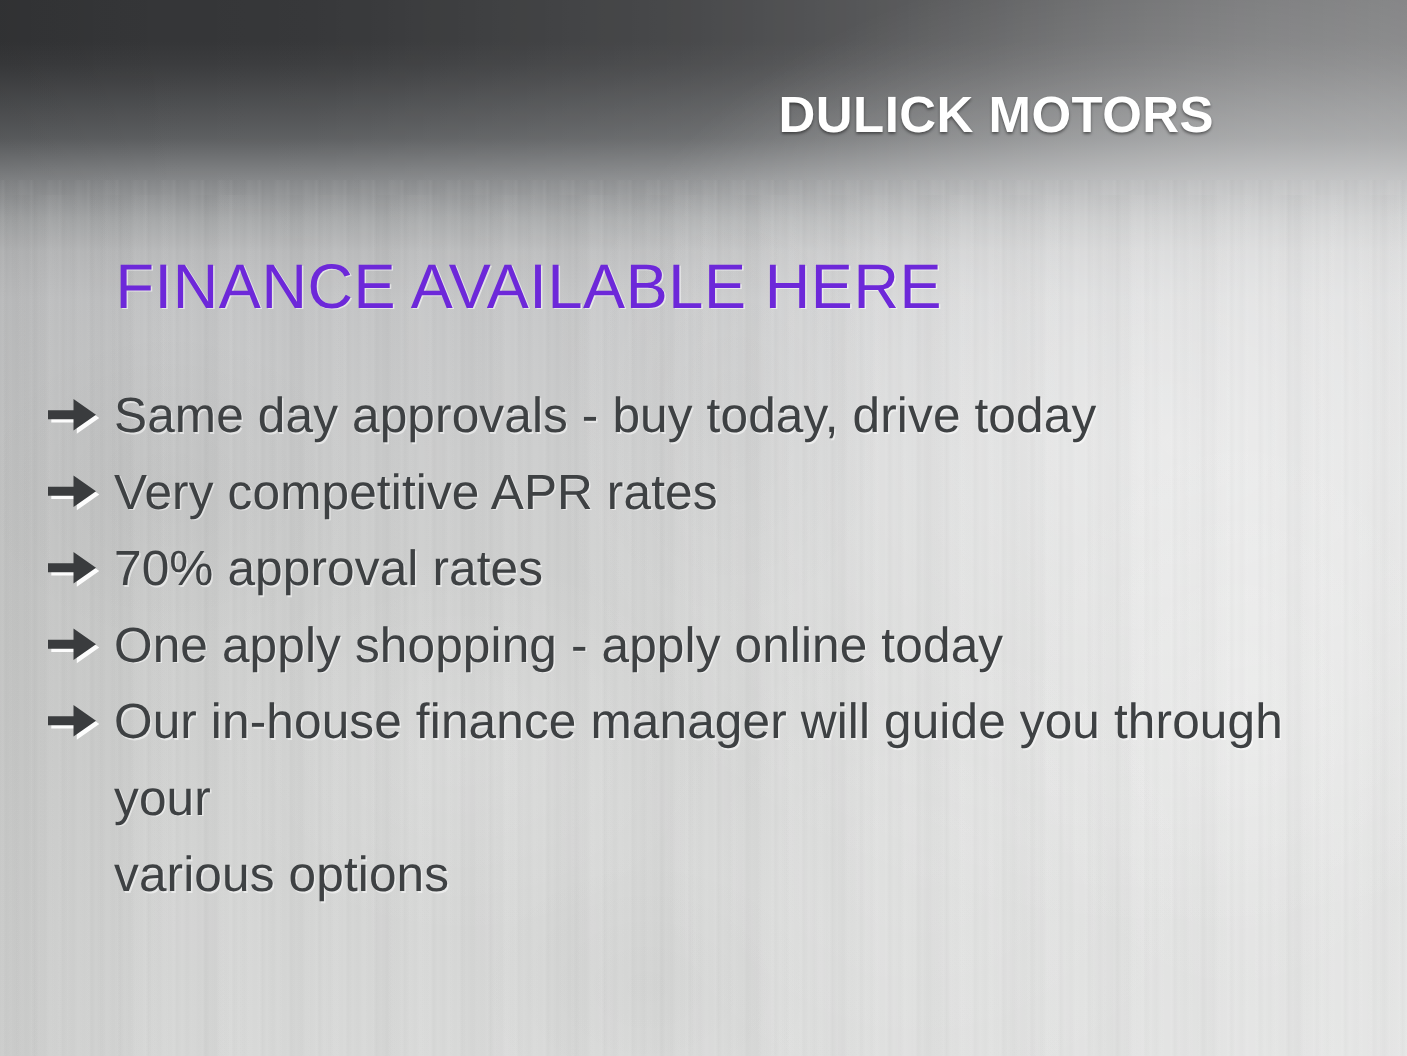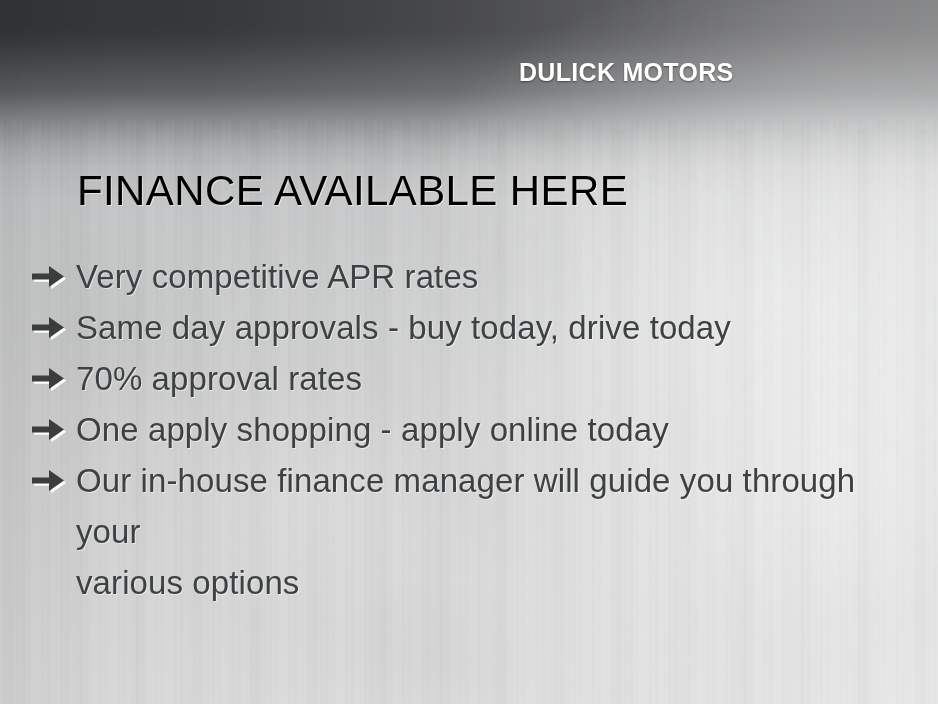--- a/index.html
+++ b/index.html
@@ -88,33 +88,33 @@
   
   .bg-vign{
     background:linear-gradient(to right,
       rgba(0,0,0,0.05) 0px, rgba(0,0,0,0.00) 120px);
   }
 
   
   #header{position:absolute;left:0;top:0;width:938px;height:135px;}
   #brand-name{
     position:absolute;left:519px;top:58px;
-    font-size:25px;font-weight:bold;letter-spacing:.3px;
+    font-size:34px;font-weight:bold;letter-spacing:.3px;
     color:#ffffff;white-space:nowrap;
     text-shadow:0 1px 2px rgba(0,0,0,.45);
     text-align:center;
   }
   #nissan-logo{position:absolute;left:788px;top:17px;width:124px;height:104px;}
   #nissan-logo svg{display:block;width:124px;height:104px;}
 
   
   #slide-title{
     position:absolute;left:77px;top:167px;
     font-size:42px;font-weight:400;letter-spacing:.4px;
-    color:#000000;white-space:nowrap;
+    color:#6d28d9;white-space:nowrap;
     text-shadow:1px 1px 0 rgba(255,255,255,.55);
   }
 
   
   #bullet-list{
     position:absolute;left:29px;top:251px;width:890px;
     list-style:none;margin:0;padding:0;
   }
   .bullet-item{
     position:relative;
@@ -159,31 +159,31 @@
 
   <ul id="bullet-list">
 
     <li class="bullet-item">
       <span class="bullet-arrow">
         <svg viewBox="0 0 38 27" xmlns="http://www.w3.org/2000/svg">
           <path d="M3 10.5 L20 10.5 L20 3 L35 13.5 L20 24 L20 16.5 L3 16.5 Z" fill="#ffffff" transform="translate(2.2,2.2)" opacity="0.95"></path>
           <path d="M3 10.5 L20 10.5 L20 3 L35 13.5 L20 24 L20 16.5 L3 16.5 Z" fill="#3a3c3e"></path>
         </svg>
       </span>
+      <span class="bullet-text">Same day approvals - buy today, drive today</span>
+    </li>
+
+    <li class="bullet-item">
+      <span class="bullet-arrow">
+        <svg viewBox="0 0 38 27" xmlns="http://www.w3.org/2000/svg">
+          <path d="M3 10.5 L20 10.5 L20 3 L35 13.5 L20 24 L20 16.5 L3 16.5 Z" fill="#ffffff" transform="translate(2.2,2.2)" opacity="0.95"></path>
+          <path d="M3 10.5 L20 10.5 L20 3 L35 13.5 L20 24 L20 16.5 L3 16.5 Z" fill="#3a3c3e"></path>
+        </svg>
+      </span>
       <span class="bullet-text">Very competitive APR rates</span>
-    </li>
-
-    <li class="bullet-item">
-      <span class="bullet-arrow">
-        <svg viewBox="0 0 38 27" xmlns="http://www.w3.org/2000/svg">
-          <path d="M3 10.5 L20 10.5 L20 3 L35 13.5 L20 24 L20 16.5 L3 16.5 Z" fill="#ffffff" transform="translate(2.2,2.2)" opacity="0.95"></path>
-          <path d="M3 10.5 L20 10.5 L20 3 L35 13.5 L20 24 L20 16.5 L3 16.5 Z" fill="#3a3c3e"></path>
-        </svg>
-      </span>
-      <span class="bullet-text">Same day approvals - buy today, drive today</span>
     </li>
 
     <li class="bullet-item">
       <span class="bullet-arrow">
         <svg viewBox="0 0 38 27" xmlns="http://www.w3.org/2000/svg">
           <path d="M3 10.5 L20 10.5 L20 3 L35 13.5 L20 24 L20 16.5 L3 16.5 Z" fill="#ffffff" transform="translate(2.2,2.2)" opacity="0.95"></path>
           <path d="M3 10.5 L20 10.5 L20 3 L35 13.5 L20 24 L20 16.5 L3 16.5 Z" fill="#3a3c3e"></path>
         </svg>
       </span>
       <span class="bullet-text">70% approval rates</span>

